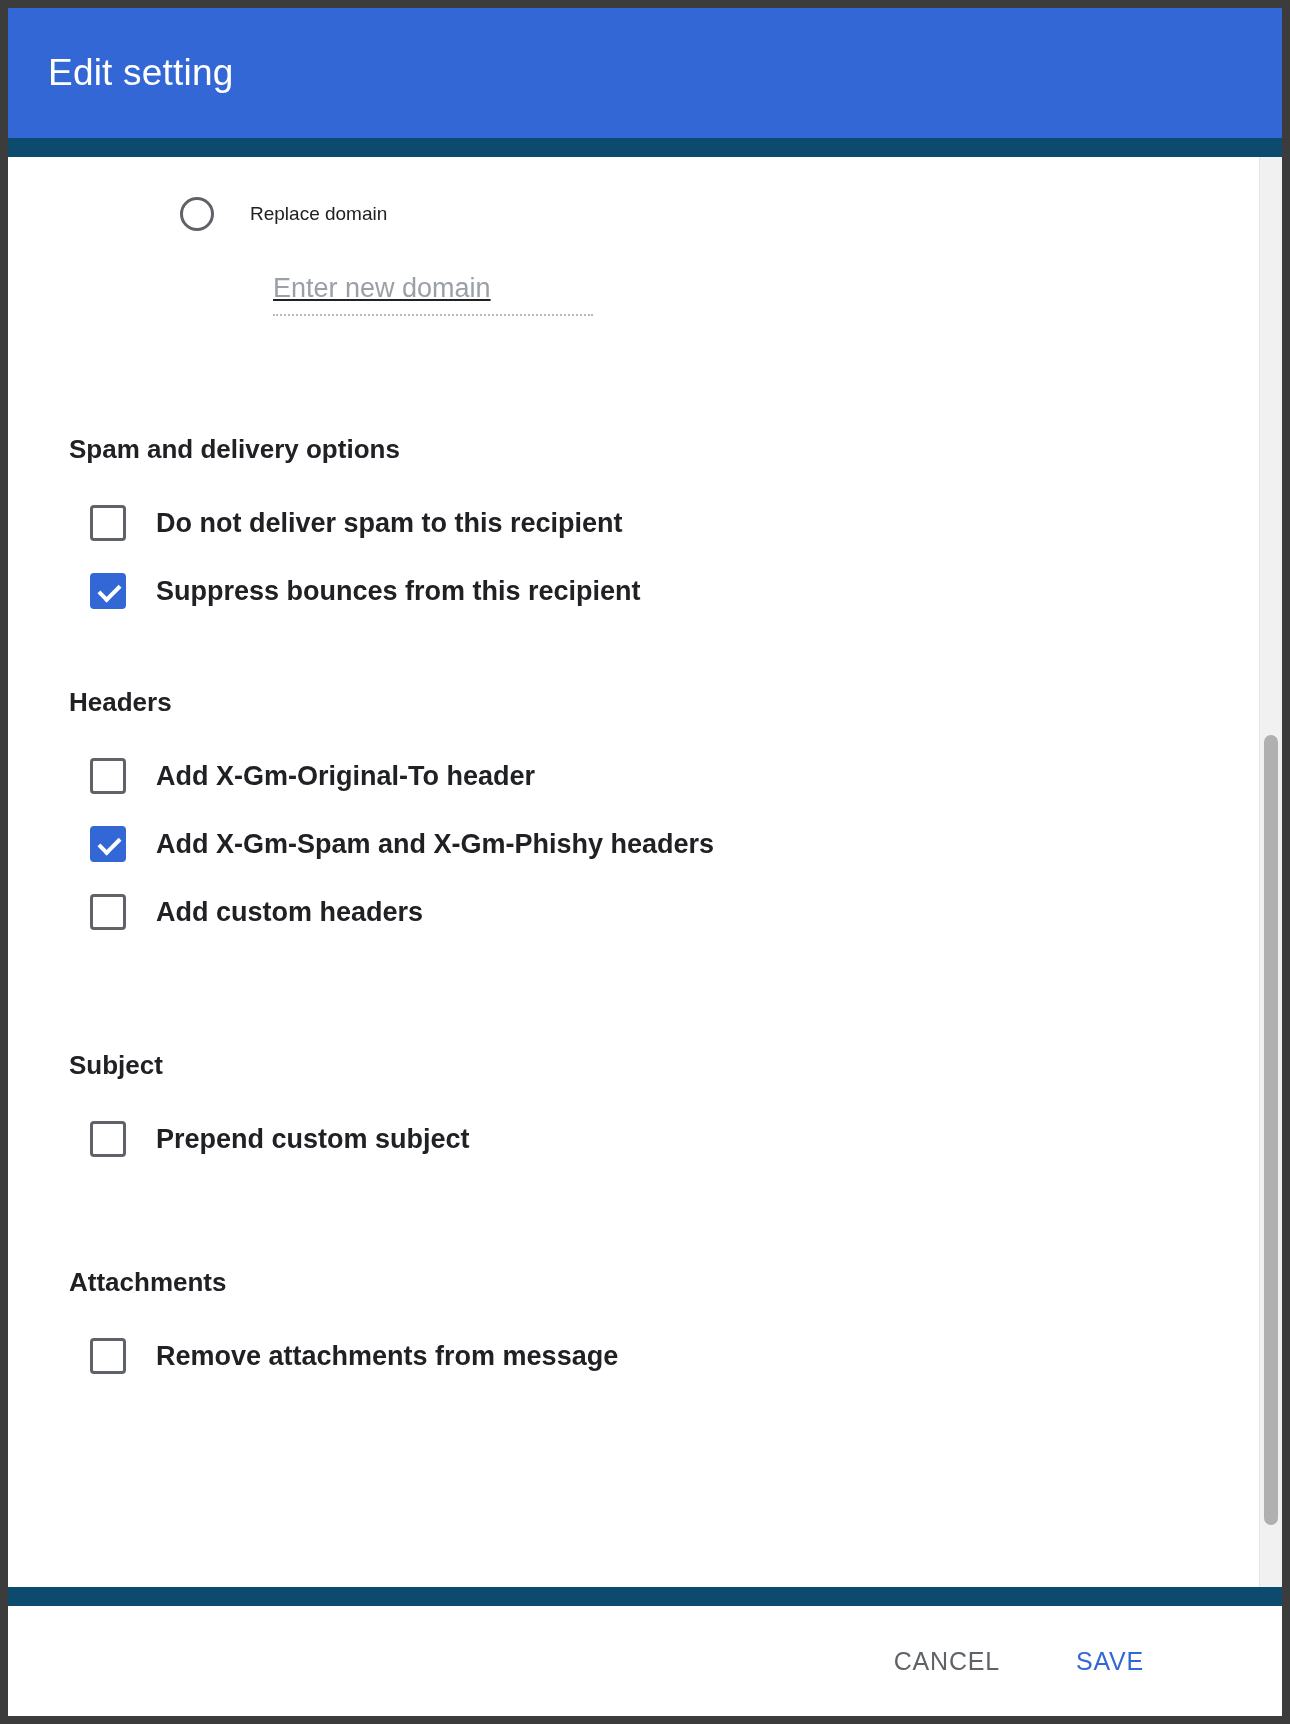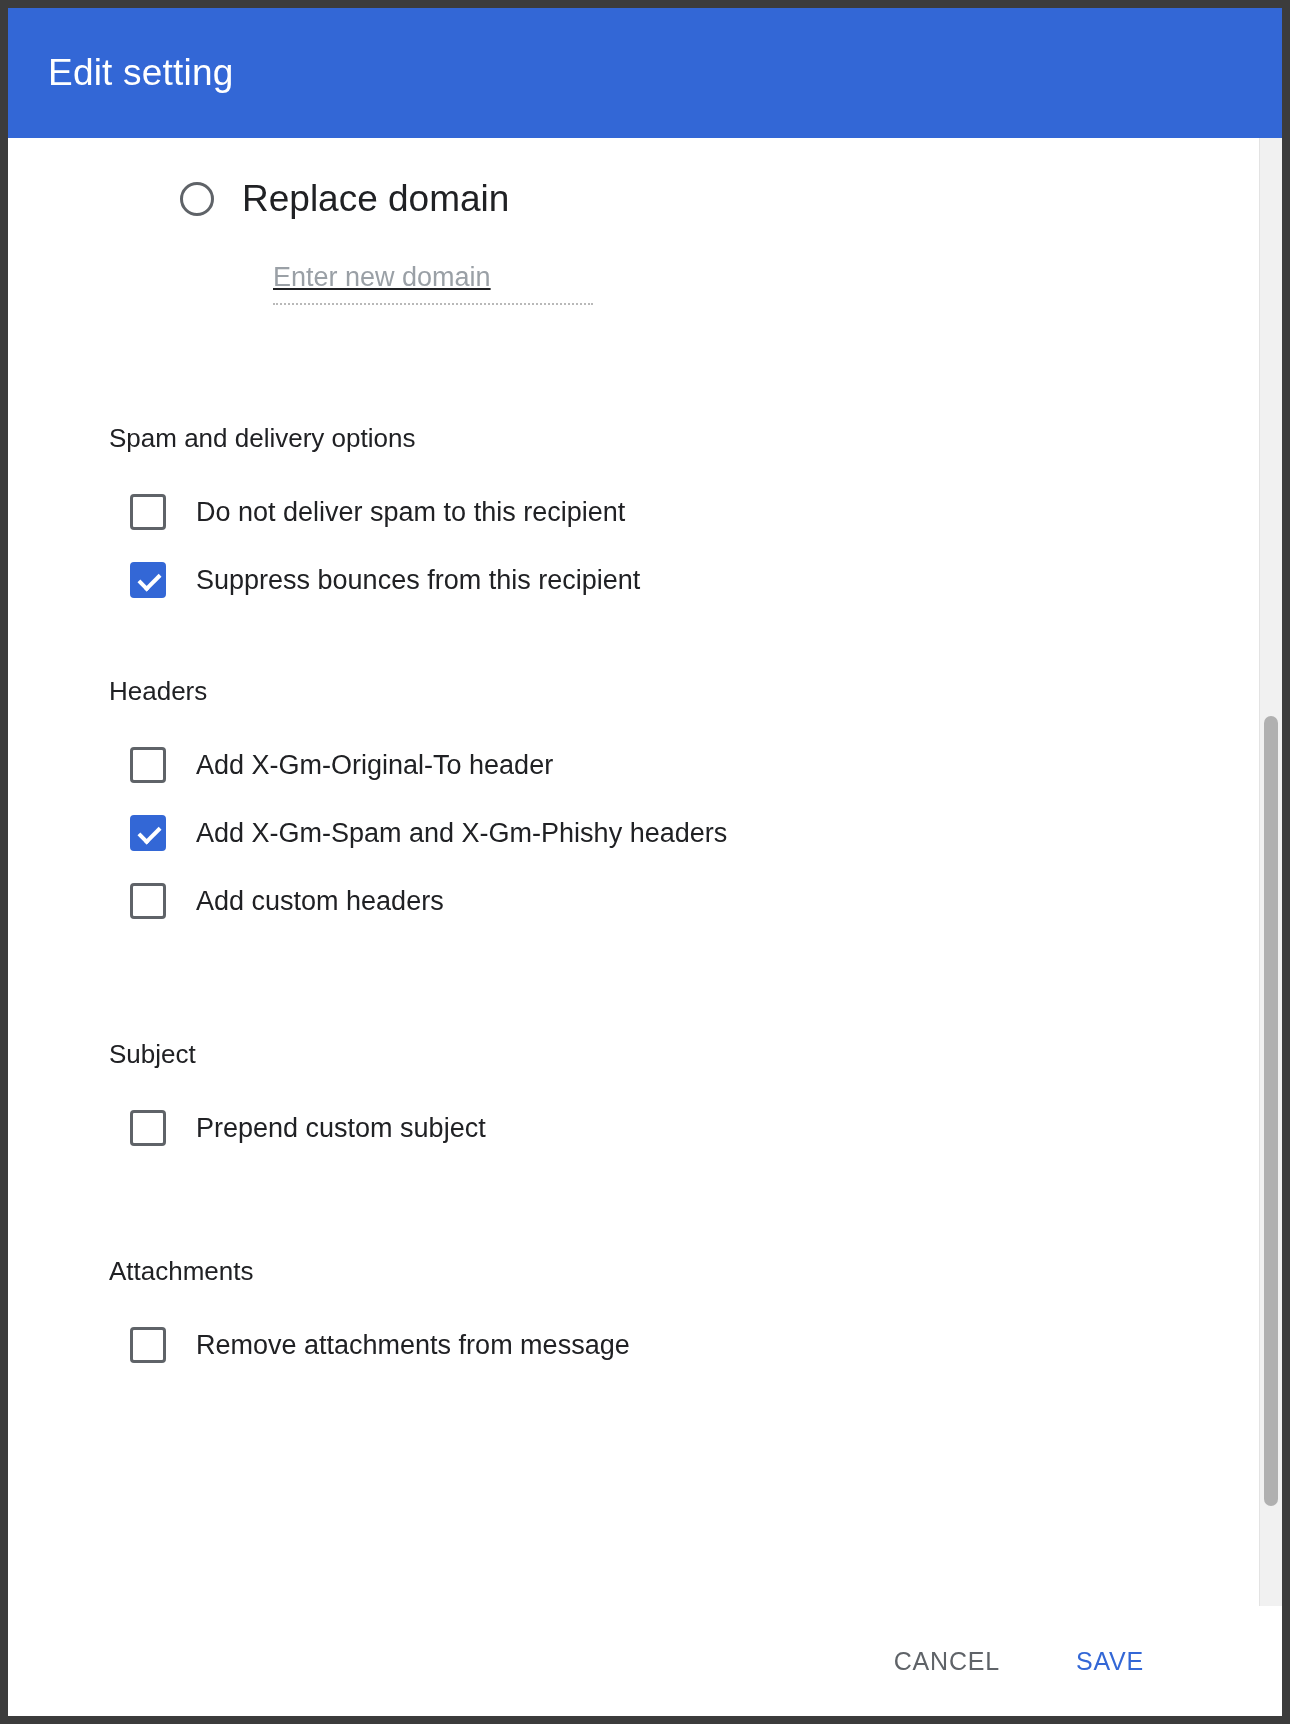--- a/index.html
+++ b/index.html
@@ -14,24 +14,25 @@
     height: 1724px;
     background: #3c3c3c;
     overflow: hidden;
   }
   .dialog {
     position: absolute;
     left: 8px;
     top: 8px;
     width: 1274px;
     height: 1708px;
-    background: #4d7c0f;
+    background: #0c4a6e;
     overflow: hidden;
     display: flex;
     flex-direction: column;
+    gap: 19px;
   }
   .dialog-header {
     height: 130px;
     background: #3367d6;
     display: flex;
     align-items: center;
     flex: none;
   }
   .dialog-title {
     color: #ffffff;
@@ -81,23 +82,23 @@
   }
   .radio-outer {
     width: 34px;
     height: 34px;
     border: 3px solid #5f6368;
     border-radius: 50%;
     box-sizing: border-box;
     flex: none;
   }
   .radio-label {
-    font-size: 37px;
-    color: #202124;
-    margin-left: 28px;
+    font-size: 19px;
+    color: #202124;
+    margin-left: 36px;
   }
 
   .domain-input-wrap {
     padding-left: 265px;
     padding-top: 42px;
   }
   .domain-input {
     width: 320px;
     border: none;
     border-bottom: 2px dotted #b9b9b9;
@@ -107,21 +108,22 @@
     font-family: "Liberation Sans", sans-serif;
     padding: 0 0 10px 0;
     background: transparent;
     text-decoration: underline;
   }
   .domain-input::placeholder {
     color: #9aa0a6;
   }
 
   .section {
-    padding-left: 101px;
+    padding-left: 61px;
+    font-weight: bold;
   }
   .section-title {
     font-size: 26px;
     color: #202124;
     margin-top: 0;
   }
   .sec-spam { margin-top: 118px; }
   .sec-headers { margin-top: 78px; }
   .sec-subject { margin-top: 120px; }
   .sec-attach { margin-top: 110px; }

